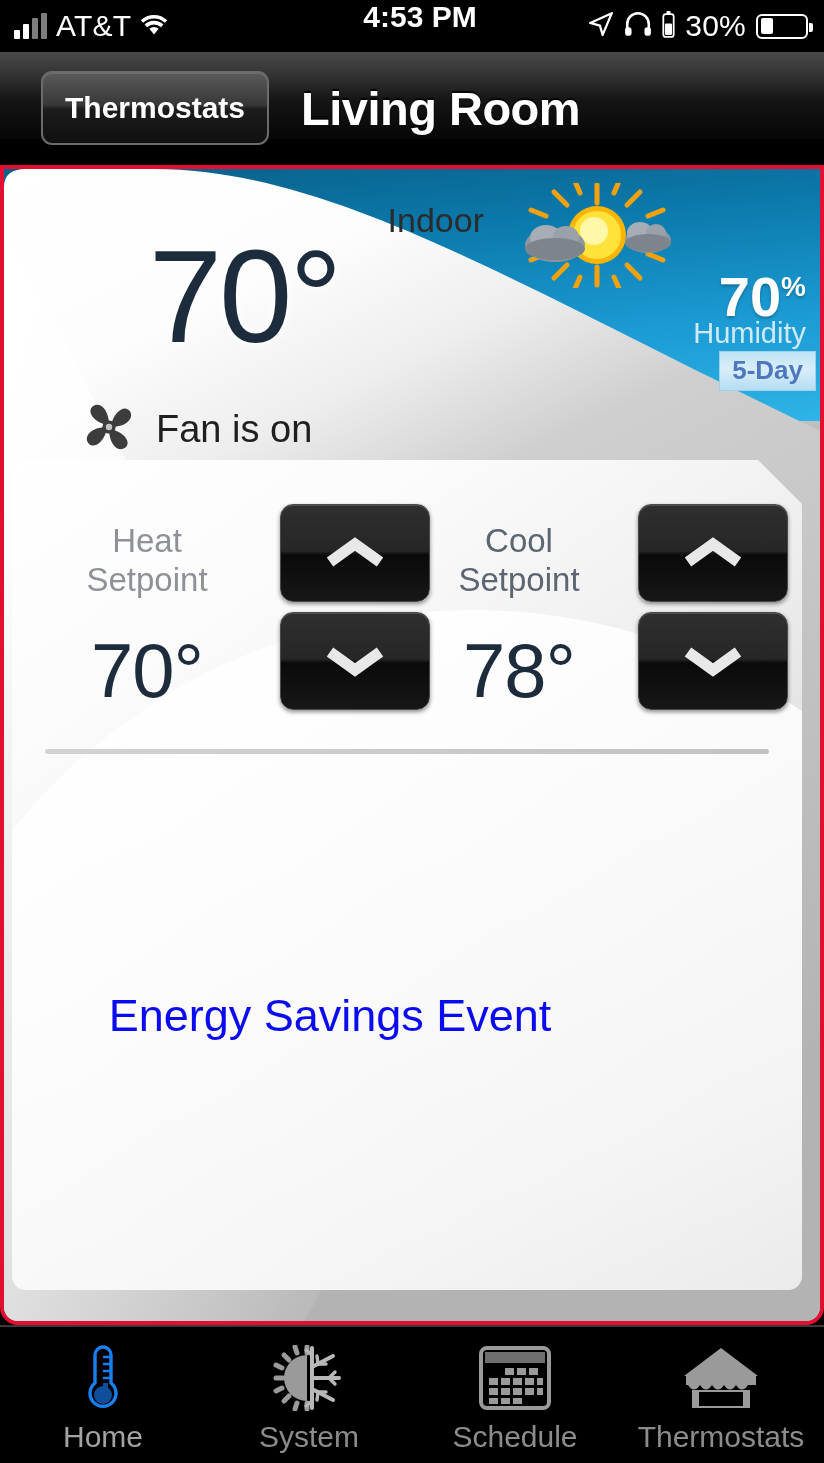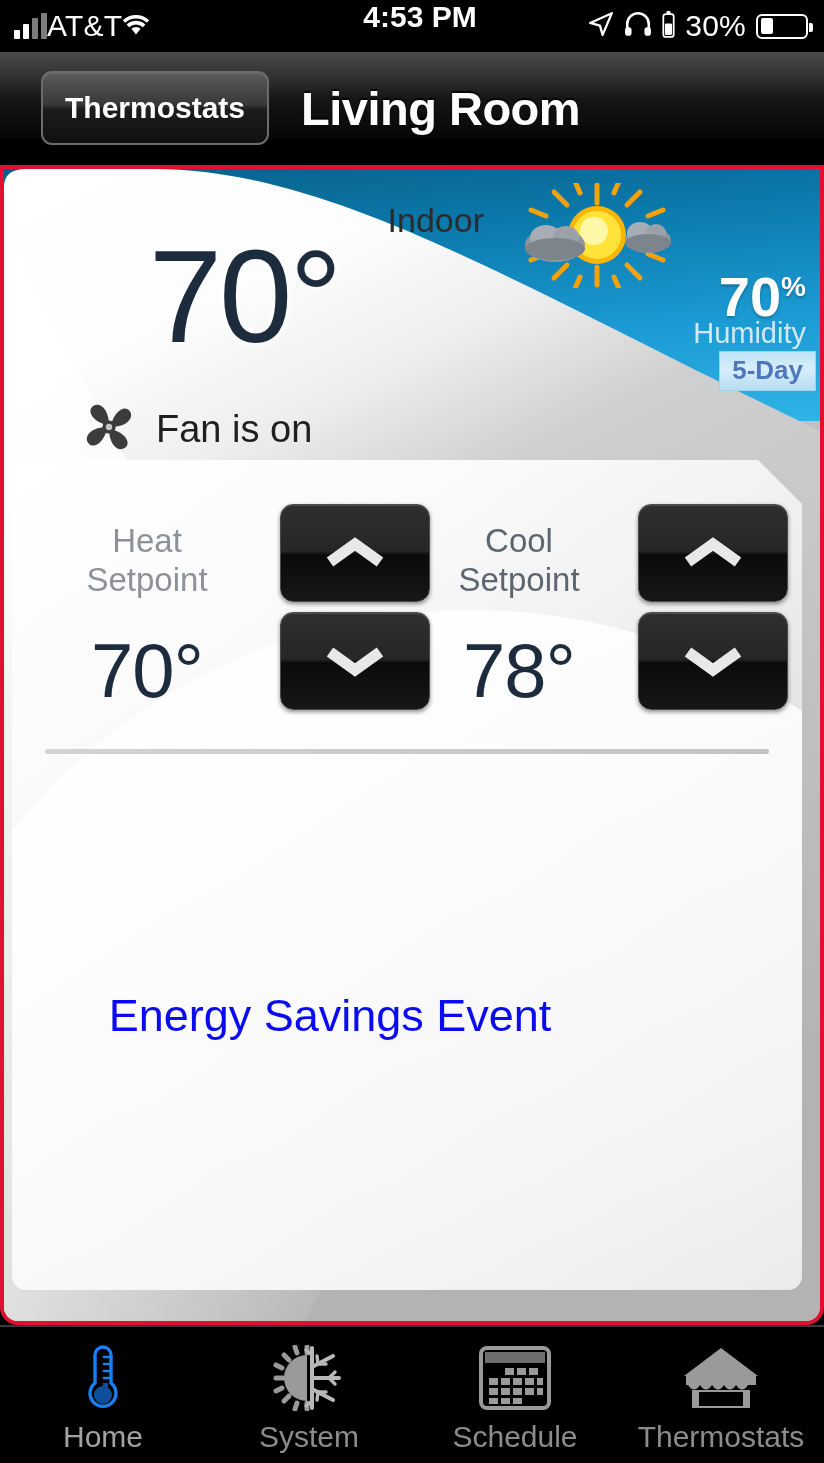--- a/index.html
+++ b/index.html
@@ -9,21 +9,21 @@
     font-family:"Liberation Sans", sans-serif;
     overflow:hidden;
   }
   #app { position:relative; width:824px; height:1463px; background:#000; }
 
   
   .statusbar {
     position:absolute; top:0; left:0; width:824px; height:52px;
     background:#000; color:#fff;
   }
-  .sb-left { position:absolute; left:14px; top:0; height:52px; display:flex; align-items:center; }
+  .sb-left { position:absolute; left:14px; top:0; height:52px; display:flex; align-items:center; gap:9px; }
   .sb-center { position:absolute; left:8px; top:0; width:824px; height:52px;
                display:flex; align-items:flex-start; justify-content:center; }
   .sb-right { position:absolute; right:16px; top:0; height:52px; display:flex; align-items:center; gap:10px; }
   .sb-text { font-size:30px; font-weight:500; letter-spacing:0.2px; color:#fff; }
   .sb-time { font-size:30px; font-weight:600; color:#fff; }
   .bars { display:flex; align-items:flex-end; gap:3px; height:26px; }
   .bars i { display:block; width:6px; background:#fff; border-radius:1px; }
   .bars i.b1 { height:9px; }
   .bars i.b2 { height:15px; }
   .bars i.b3 { height:21px; background:#7d7d7d; }

